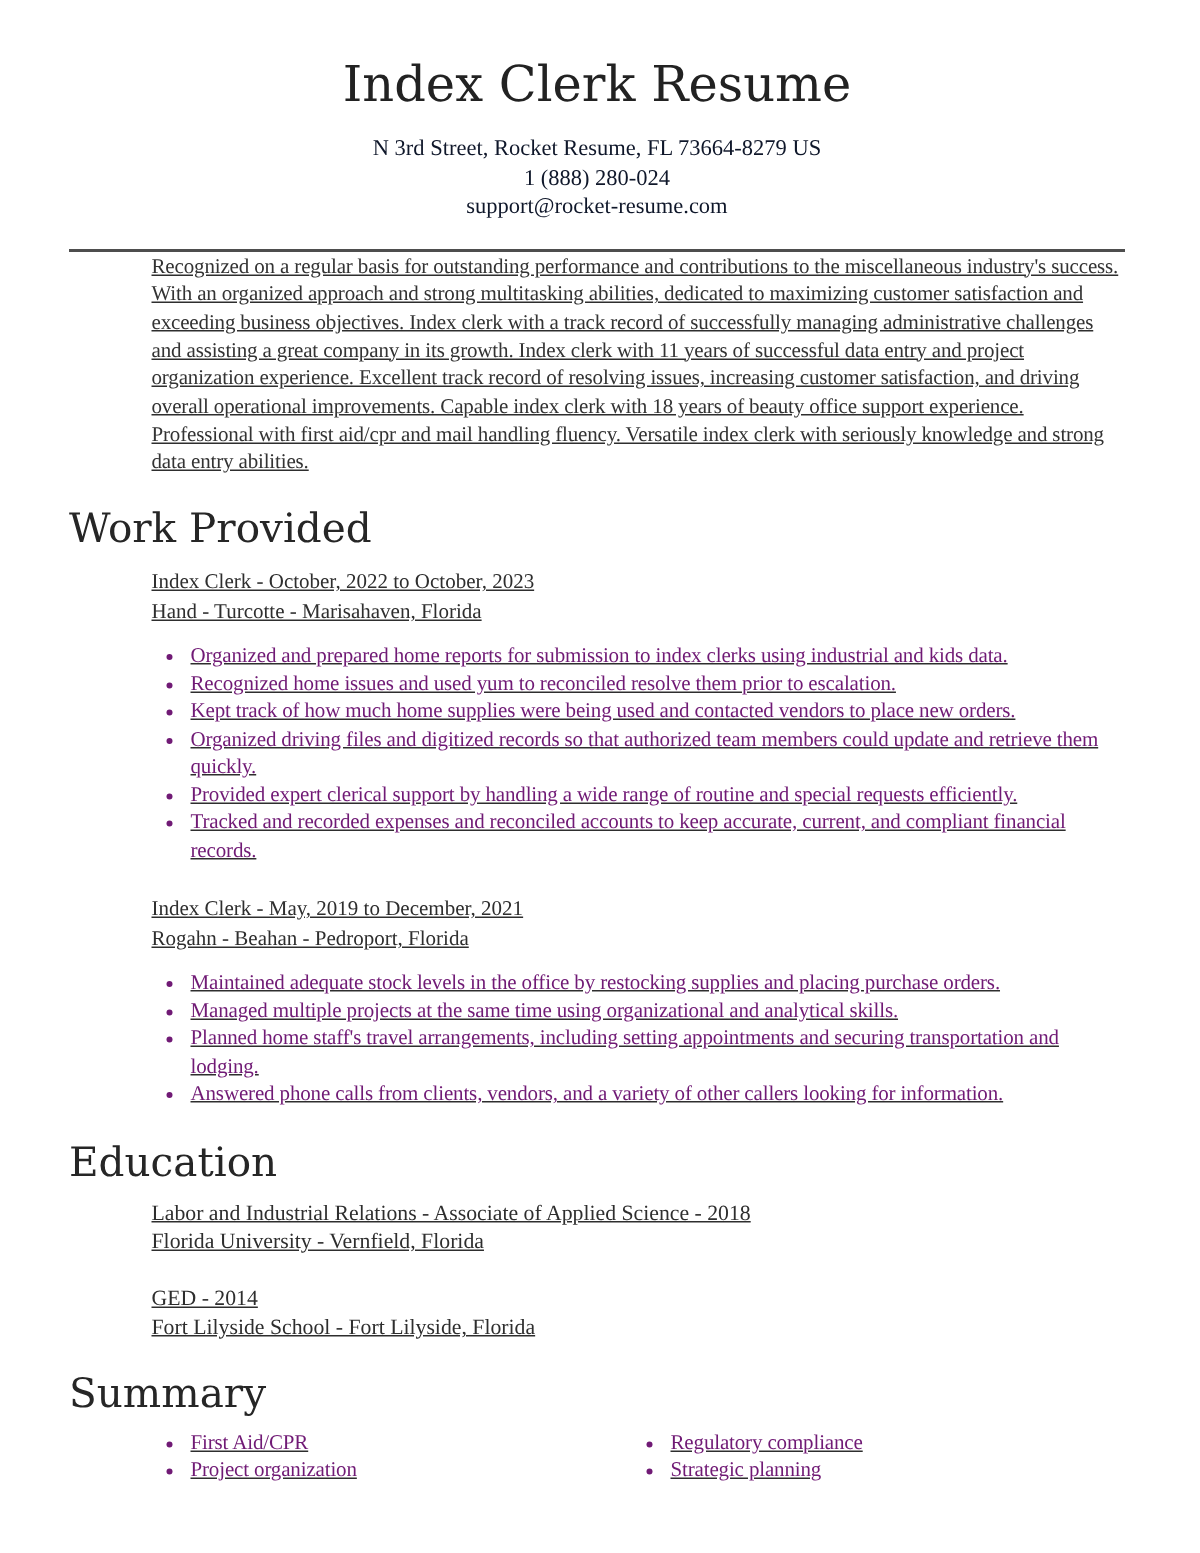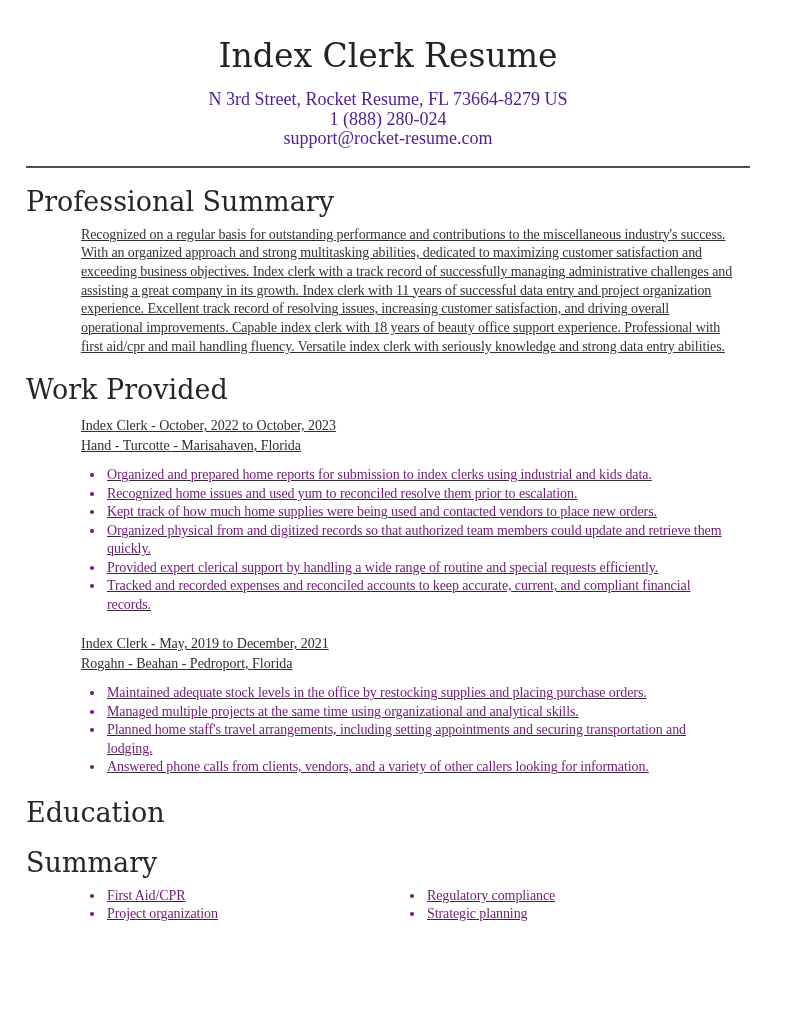--- a/index.html
+++ b/index.html
@@ -1,39 +1,39 @@
 <!DOCTYPE html>
 <html><head>
 <meta charset="utf-8">
 <style>
   html, body { margin: 0; padding: 0; background: #ffffff; }
   .page {
     width: 800px;
     height: 1035px;
     box-sizing: border-box;
-    padding: 36px 50px 0 26px;
+    padding: 36px 50px 0 46px;
     background: #ffffff;
     color: #2e2e2e;
     font-family: "Liberation Serif", serif;
     overflow: hidden;
   }
   
   .doc-header { text-align: center; }
   .doc-title {
     font-family: "DejaVu Serif", serif;
     font-weight: normal;
     font-size: 33px;
     line-height: 40px;
     margin: 0 0 14px 0;
     color: #222222;
   }
   .contact-line {
-    font-size: 18px;
+    font-size: 15px;
     line-height: 19.5px;
-    color: #4c1d95;
+    color: #0f172a;
   }
   .header-divider {
     border: 0;
     border-top: 2px solid #4e4e4e;
     margin: 17px 0 0 0;
   }
   
   .section-heading {
     font-family: "DejaVu Serif", serif;
     font-weight: normal;
@@ -81,38 +81,37 @@
 
   <div class="doc-header">
     <h1 class="doc-title">Index Clerk Resume</h1>
     <div class="contact-line">N 3rd Street, Rocket Resume, FL 73664-8279 US</div>
     <div class="contact-line">1 (888) 280-024</div>
     <div class="contact-line">support@rocket-resume.com</div>
   </div>
   <hr class="header-divider">
 
   <div>
-    <h2 class="section-heading">Professional Summary</h2>
     <div class="indent">
       <p class="body-text summary-text">Recognized on a regular basis for outstanding performance and contributions to the miscellaneous industry's success. With an organized approach and strong multitasking abilities, dedicated to maximizing customer satisfaction and exceeding business objectives. Index clerk with a track record of successfully managing administrative challenges and assisting a great company in its growth. Index clerk with 11 years of successful data entry and project organization experience. Excellent track record of resolving issues, increasing customer satisfaction, and driving overall operational improvements. Capable index clerk with 18 years of beauty office support experience. Professional with first aid/cpr and mail handling fluency. Versatile index clerk with seriously knowledge and strong data entry abilities.</p>
     </div>
   </div>
 
   <div>
     <h2 class="section-heading">Work Provided</h2>
     <div class="indent">
 
       <div class="job">
         <div class="job-line">Index Clerk - October, 2022 to October, 2023</div>
         <div class="job-line">Hand - Turcotte - Marisahaven, Florida</div>
         <ul class="bullet-list">
           <li>Organized and prepared home reports for submission to index clerks using industrial and kids data.</li>
           <li>Recognized home issues and used yum to reconciled resolve them prior to escalation.</li>
           <li>Kept track of how much home supplies were being used and contacted vendors to place new orders.</li>
-          <li>Organized physical from and digitized records so that authorized team members could update and retrieve them quickly.</li>
+          <li>Organized driving files and digitized records so that authorized team members could update and retrieve them quickly.</li>
           <li>Provided expert clerical support by handling a wide range of routine and special requests efficiently.</li>
           <li>Tracked and recorded expenses and reconciled accounts to keep accurate, current, and compliant financial records.</li>
         </ul>
       </div>
 
       <div class="job">
         <div class="job-line">Index Clerk - May, 2019 to December, 2021</div>
         <div class="job-line">Rogahn - Beahan - Pedroport, Florida</div>
         <ul class="bullet-list">
           <li>Maintained adequate stock levels in the office by restocking supplies and placing purchase orders.</li>
@@ -121,20 +120,28 @@
           <li>Answered phone calls from clients, vendors, and a variety of other callers looking for information.</li>
         </ul>
       </div>
 
     </div>
   </div>
 
   <div>
     <h2 class="section-heading">Education</h2>
     <div class="indent">
+      <div class="edu-entry">
+        <div class="edu-line">Labor and Industrial Relations - Associate of Applied Science - 2018</div>
+        <div class="edu-line">Florida University - Vernfield, Florida</div>
+      </div>
+      <div class="edu-entry">
+        <div class="edu-line">GED - 2014</div>
+        <div class="edu-line">Fort Lilyside School - Fort Lilyside, Florida</div>
+      </div>
     </div>
   </div>
 
   <div>
     <h2 class="section-heading">Summary</h2>
     <div class="indent">
       <div class="skills-columns">
         <div class="skills-col-left">
           <ul class="bullet-list">
             <li>First Aid/CPR</li>

